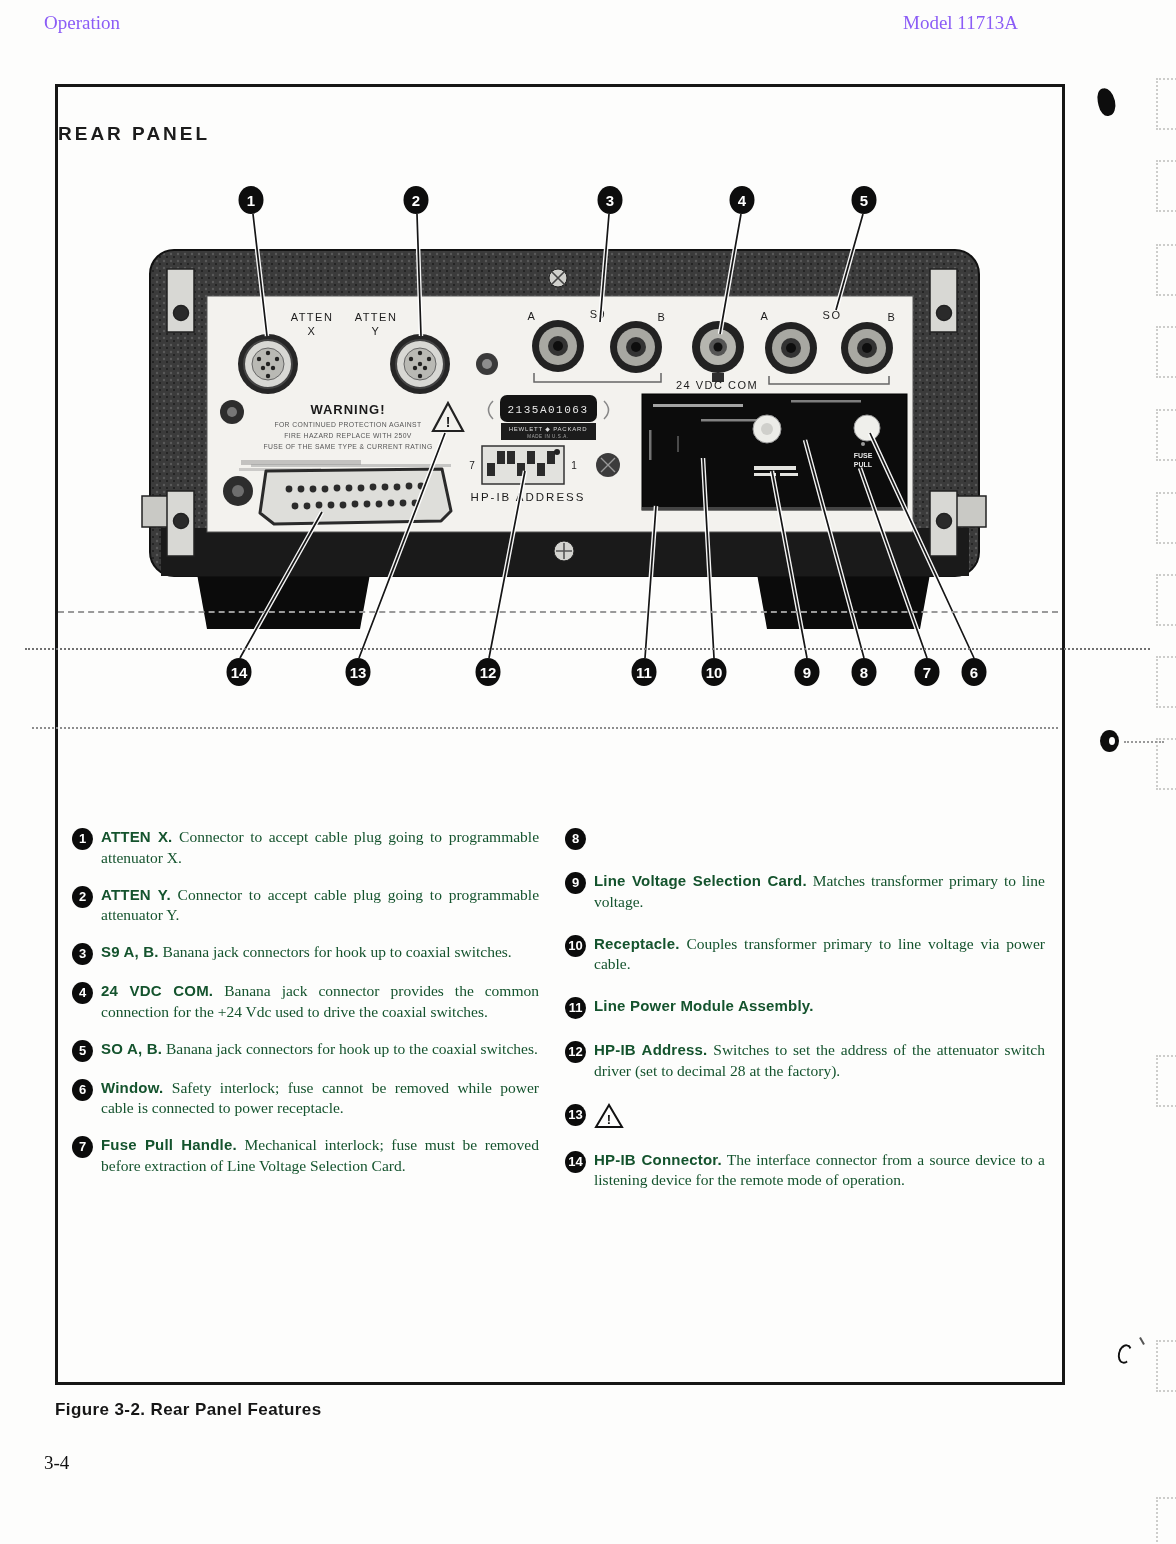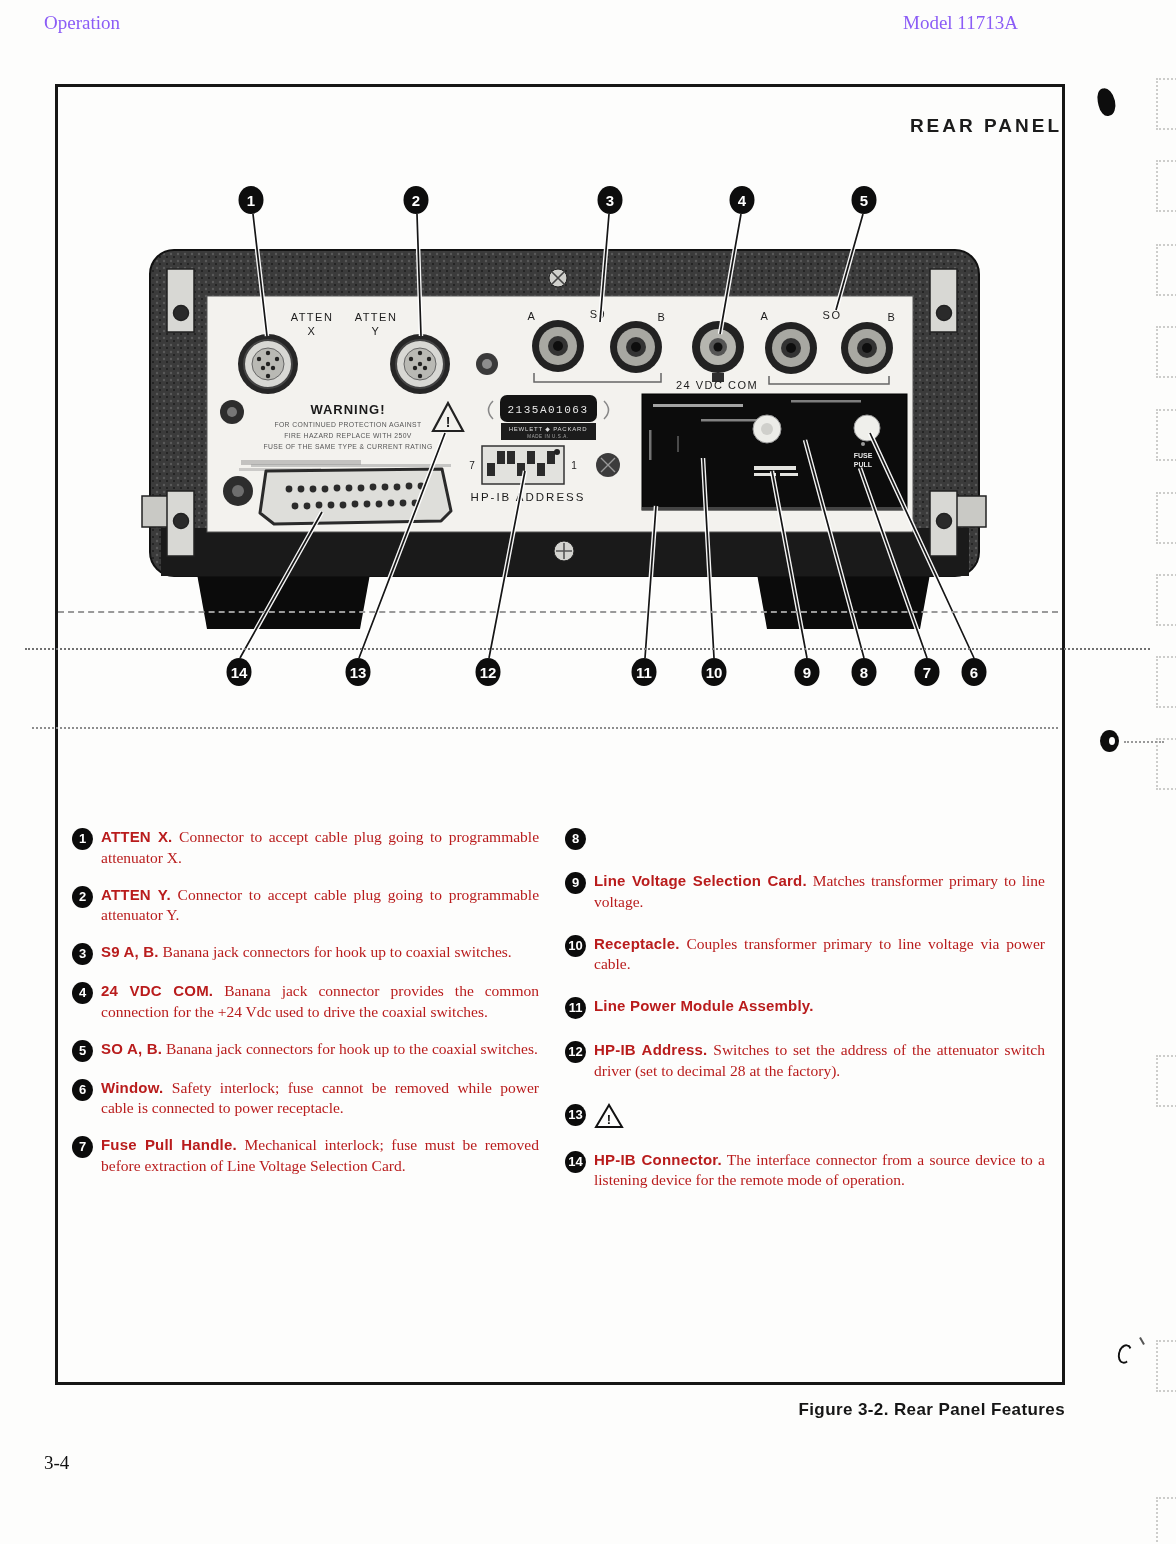--- a/index.html
+++ b/index.html
@@ -3,41 +3,41 @@
 <meta charset="utf-8">
 <style>
   html,body{margin:0;padding:0;background:#e8e8e8}
   .page{position:relative;width:1176px;height:1544px;background:#fdfdfc;overflow:hidden;
         font-family:"Liberation Serif",serif;color:#111;margin:0 auto}
   .hdr{position:absolute;font:19px "Liberation Serif",serif;color:#8b5cf6}
   .hdr-l{left:44px;top:12px}
   .hdr-r{left:903px;top:12px}
   .figbox{position:absolute;left:55px;top:84px;width:1004px;height:1295px;
           border:3px solid #161616;background:#fdfdfc}
-  .fig-title{position:absolute;left:0;top:28px;width:100%;text-align:right;
+  .fig-title{position:absolute;left:0;top:36px;width:100%;text-align:left;
              font:700 19px "Liberation Sans",sans-serif;letter-spacing:3px;color:#1c1c1c}
   .drawing{position:absolute;left:0;top:0}
   
   .scan{position:absolute;height:0}
   .scan1{left:58px;top:611px;width:1000px;border-top:2px dashed #9a9a9a}
   .scan2{left:25px;top:648px;width:1125px;border-top:2px dotted #707070}
   .scan3{left:32px;top:727px;width:1026px;border-top:2px dotted #8d8d8d}
   
   .col{position:absolute}
   .col-left{left:72px;top:827px;width:467px}
   .col-right{left:565px;top:827px;width:480px}
   .item{display:flex;align-items:flex-start;margin-bottom:16px}
   .col-right .item{margin-bottom:21px}
   .badge{flex:0 0 auto;display:inline-block;width:21px;height:22px;border-radius:50%;
          background:#0b0b0b;color:#fff;font:700 13px/22px "Liberation Sans",sans-serif;
          text-align:center;margin:1px 8px 0 0}
-  .itext{margin:0;font:15.5px/1.34 "Liberation Serif",serif;text-align:justify;color:#b91c1c}
+  .itext{margin:0;font:15.5px/1.34 "Liberation Serif",serif;text-align:justify;color:#14532d}
   .ihead{font-family:"Liberation Sans",sans-serif;font-weight:700;font-size:15px;letter-spacing:.2px}
   .tri{vertical-align:-7px;margin-right:4px}
-  .caption{position:absolute;left:55px;top:1400px;width:1010px;text-align:right;
+  .caption{position:absolute;left:55px;top:1400px;width:1010px;text-align:left;
            font:700 17px "Liberation Sans",sans-serif;letter-spacing:.4px;color:#161616}
   .pagenum{position:absolute;left:44px;top:1452px;font:19px "Liberation Serif",serif}
   
   .ghost{position:absolute;left:1156px;width:26px;height:48px;
          border:2px dotted #c2c2c0;border-right:none;opacity:.8}
   .blob1{position:absolute;left:1098px;top:88px;width:17px;height:28px;background:#0d0d0d;
          border-radius:50% 60% 55% 50%;transform:rotate(-12deg)}
   .blob2{position:absolute;left:1100px;top:730px;width:19px;height:22px;background:#0d0d0d;
          border-radius:50%}
   .blob2 i{position:absolute;left:9px;top:7px;width:6px;height:8px;background:#fdfdfc;border-radius:50%}

